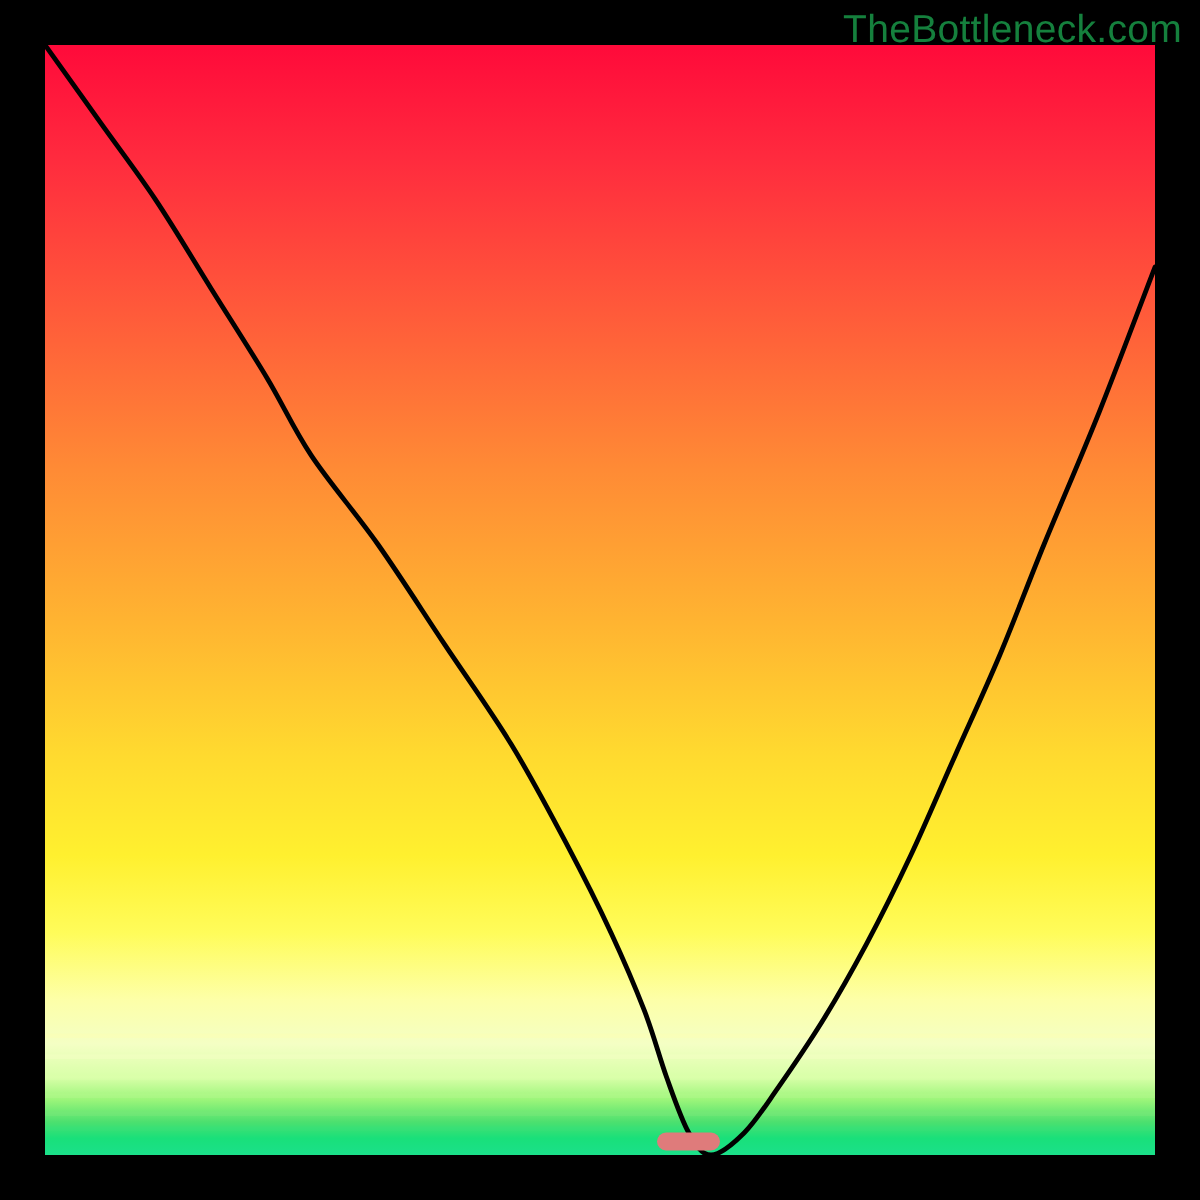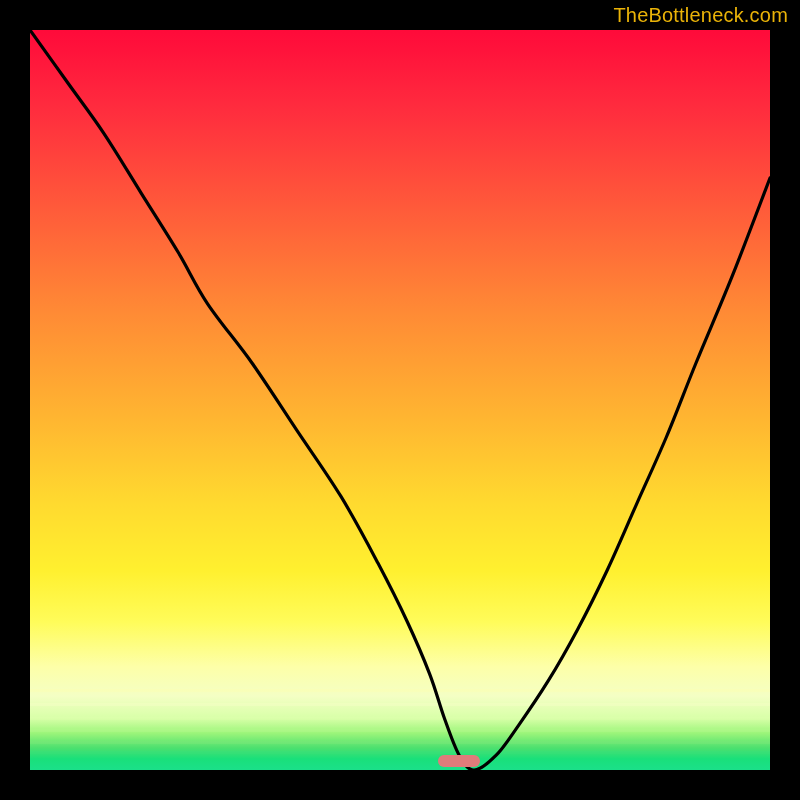--- a/index.html
+++ b/index.html
@@ -14,22 +14,22 @@
   .frame {
     position: relative;
     width: 800px;
     height: 800px;
     background: #000;
   }
   .watermark {
     position: absolute;
     top: 4px;
     right: 12px;
-    color: #eab308;
-    font-size: 20px;
+    color: #15803d;
+    font-size: 26px;
     font-weight: 500;
     letter-spacing: 0.2px;
     z-index: 5;
   }
   .plot-area {
     position: absolute;
     left: 30px;
     top: 30px;
     width: 740px;
     height: 740px;

